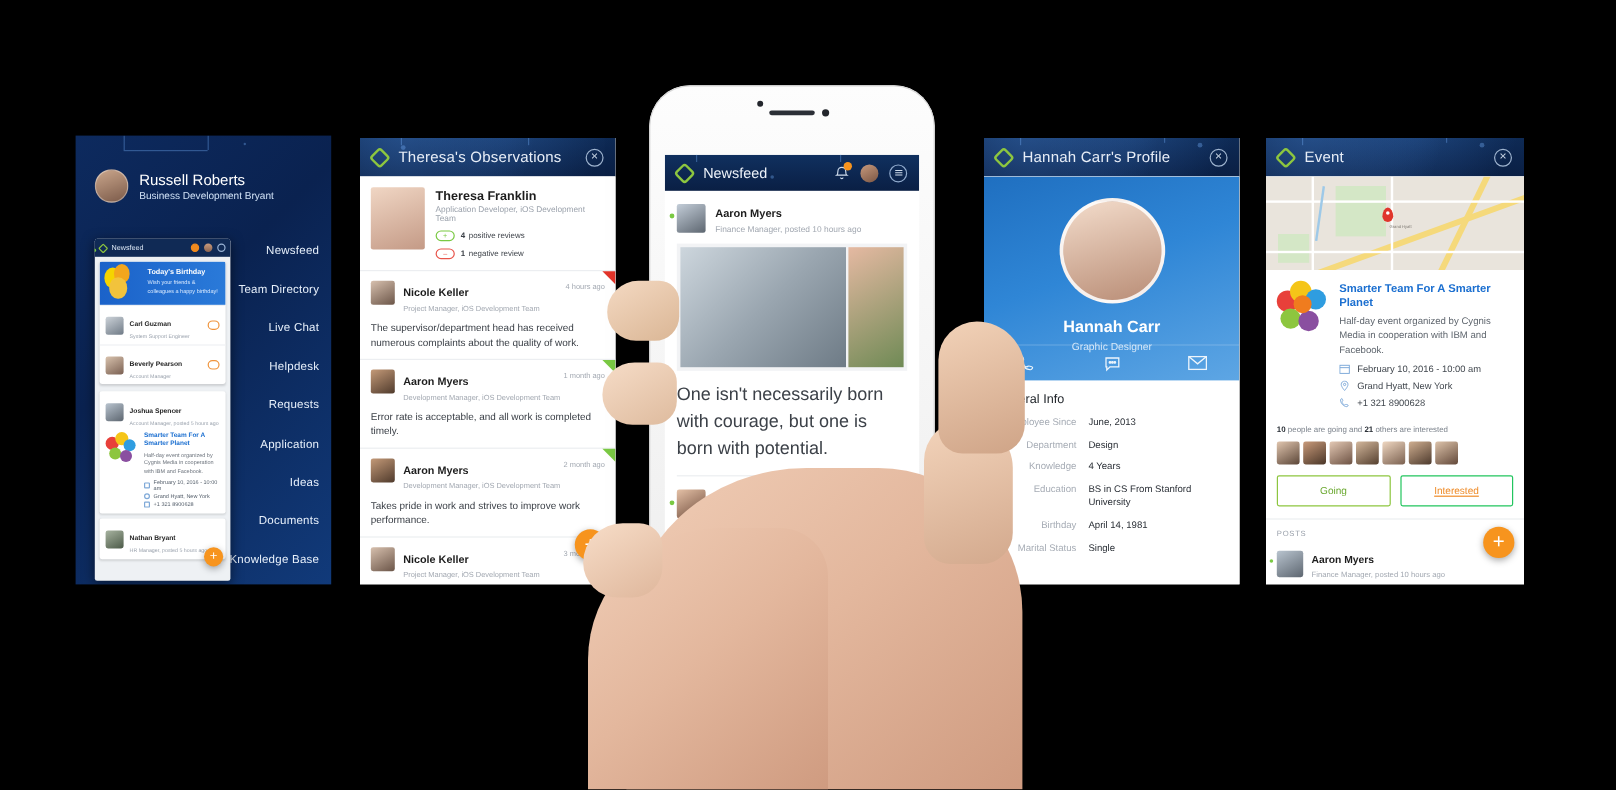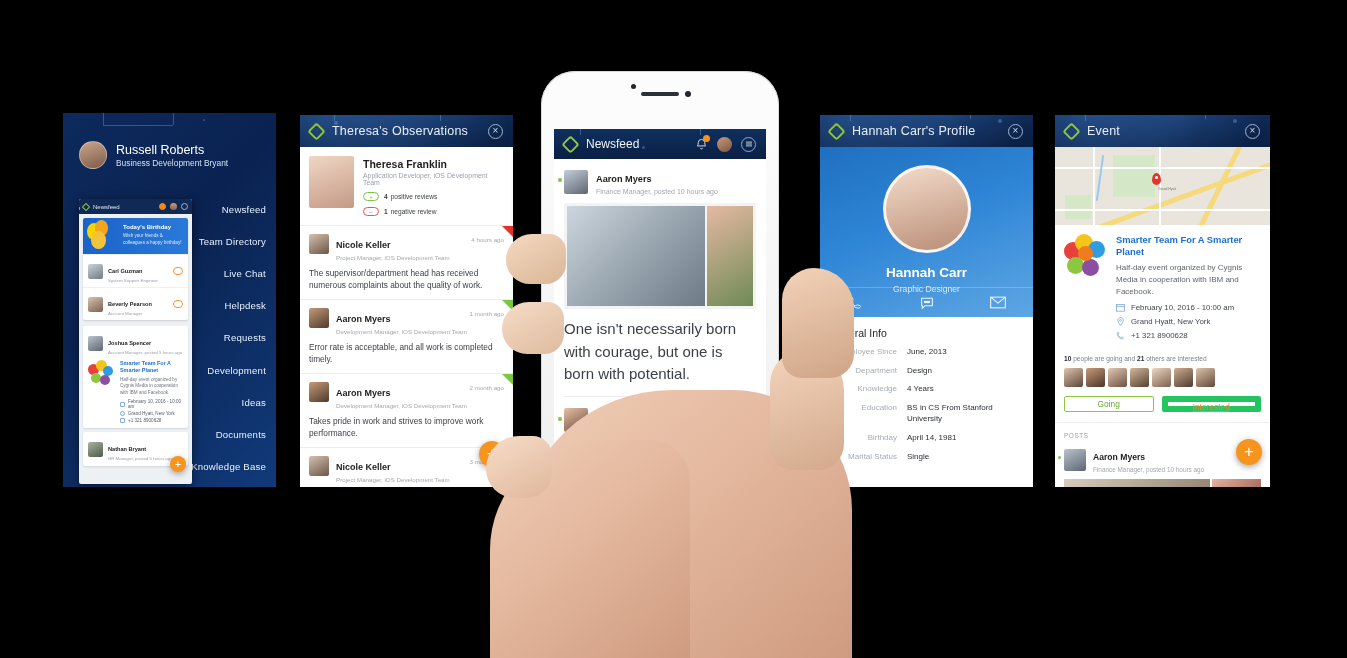--- a/index.html
+++ b/index.html
@@ -147,24 +147,24 @@
   .ev-title{color:#1b6fd0;font-size:9.4px;font-weight:bold;line-height:1.3;}
   .ev-desc{color:#5f666e;font-size:8px;line-height:1.5;margin-top:4px;}
   .ev-meta{display:flex;align-items:center;font-size:7.8px;color:#41474e;margin-top:5px;}
   .ev-meta .mi{width:9px;height:9px;margin-right:6px;flex:none;color:#7aa7d8;}
   .ev-social{padding:0 9px;}
   .ev-count{font-size:6.6px;color:#7c838c;margin-top:6px;}
   .ev-count b{color:#2b3037;}
   .ev-faces{display:flex;gap:3px;margin-top:6px;}
   .ev-faces i{width:19px;height:19px;border-radius:2px;display:block;}
   .ev-btns{display:flex;gap:8px;margin-top:9px;}
-  .ev-btns button{flex:1;height:16px;border-radius:2px;background:#fff;font-size:8.4px;
+  .ev-btns button{flex:1;height:26px;border-radius:2px;background:#fff;font-size:8.4px;
      font-family:inherit;cursor:pointer;}
   .btn-going{border:1px solid #8dc63f;color:#6aa82f;}
-  .btn-int{border:6px solid #22c55e;color:#ef8c2a;text-decoration:underline;}
+  .btn-int{border:1px solid #22c55e;color:#ef8c2a;text-decoration:underline;}
   .posts-lbl{font-size:6.4px;color:#9aa1ab;letter-spacing:.6px;padding:9px 9px 0;border-top:1px solid #eceef1;margin-top:10px;}
   .post-row{display:flex;align-items:center;padding:7px 9px 0;position:relative;}
   .post-row .av{width:22px;height:22px;border-radius:2px;flex:none;}
   .post-row .t{margin-left:7px;}
   .post-row .n{font-size:8.6px;font-weight:bold;color:#1d1d1d;}
   .post-row .m{font-size:6.4px;color:#a2a8b1;margin-top:2px;}
   .post-imgs{display:flex;gap:2px;margin:6px 9px 0;}
   .post-imgs i{display:block;height:26px;}
 
   
@@ -223,21 +223,21 @@
         <div class="role">Business Development Bryant</div>
       </div>
     </div>
 
     <div class="menu">
       <div>Newsfeed</div>
       <div>Team Directory</div>
       <div>Live Chat</div>
       <div>Helpdesk</div>
       <div>Requests</div>
-      <div>Development</div>
+      <div>Application</div>
       <div>Ideas</div>
       <div>Documents</div>
       <div>Knowledge Base</div>
     </div>
 
     <div class="inner-phone">
       <div class="mini-bar">
         <span class="mh"></span>
         <span>Newsfeed</span>
         <span class="icons">

